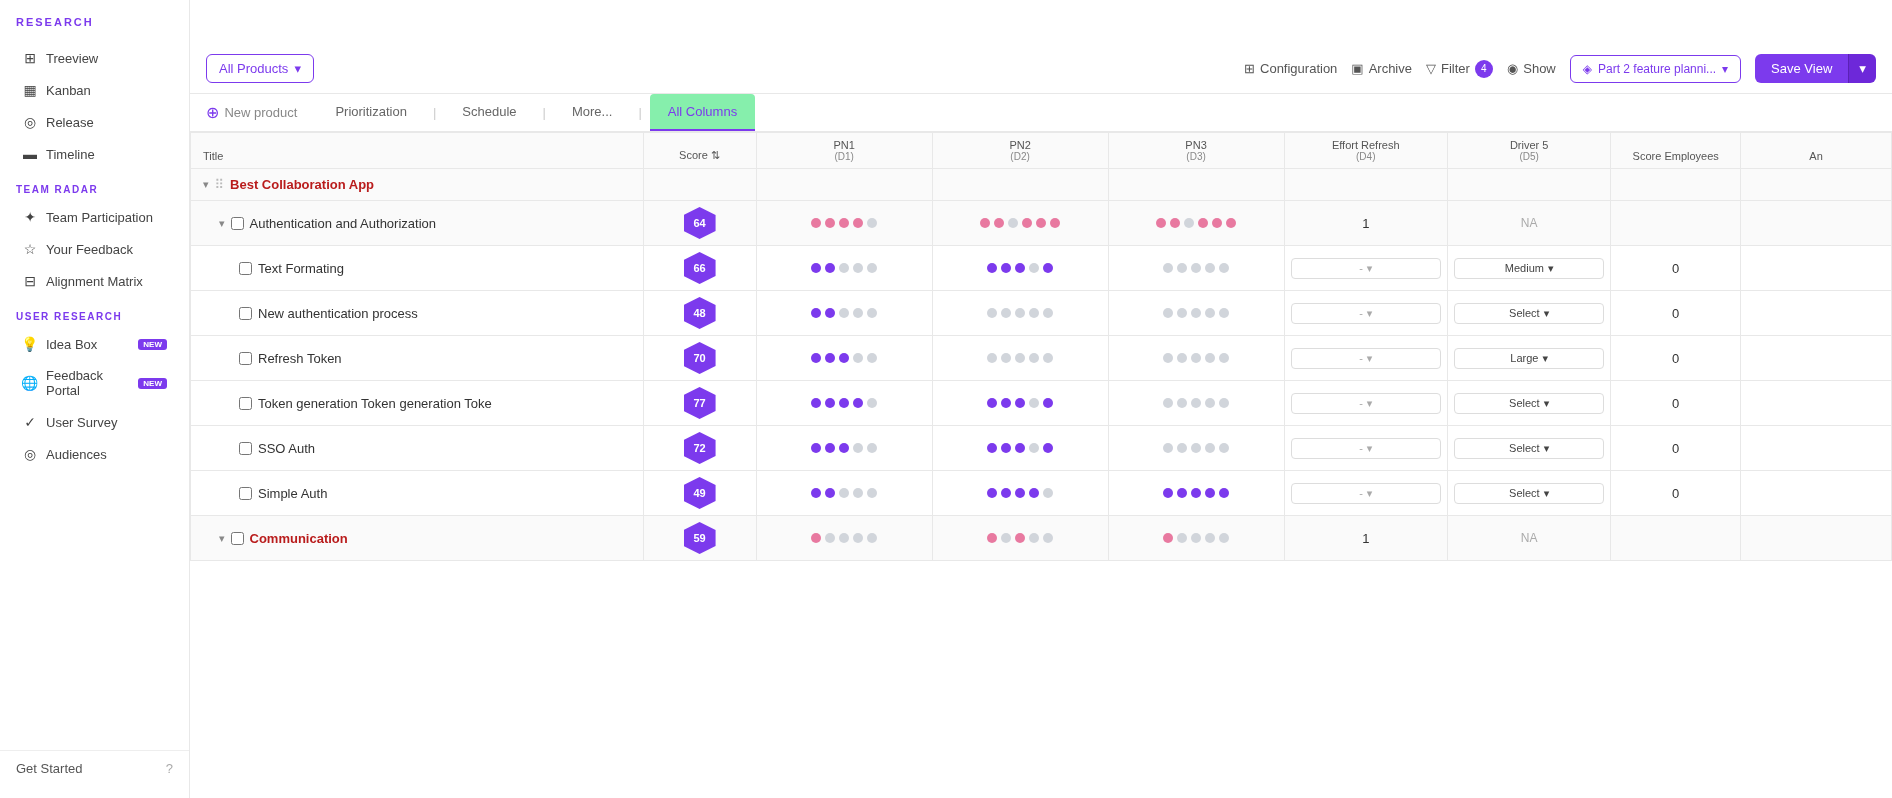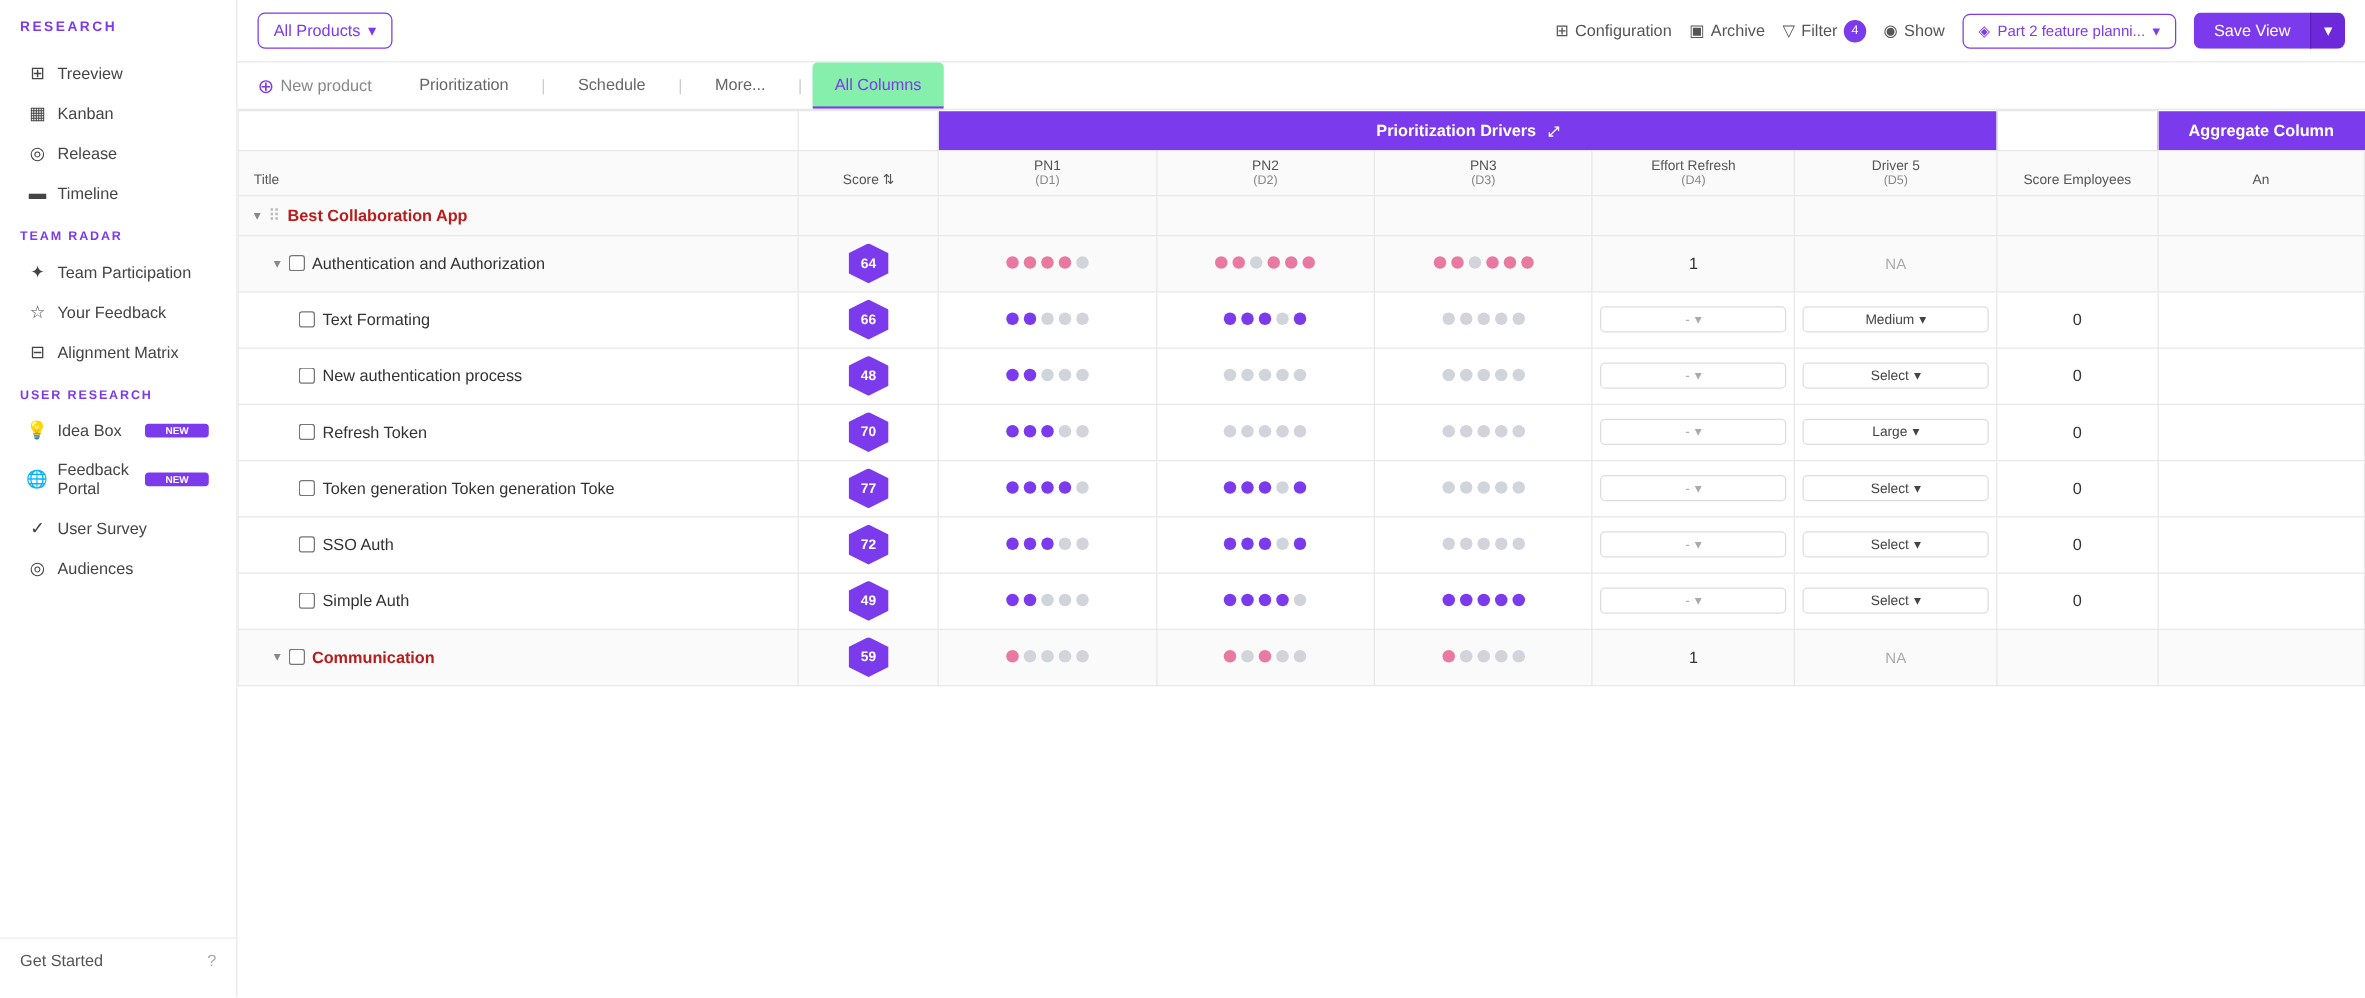--- a/index.html
+++ b/index.html
@@ -41,41 +41,42 @@
       color: #7c3aed;
       padding: 14px 16px 6px 16px;
       text-transform: uppercase;
     }
     .sidebar-icon { width: 16px; height: 16px; display: flex; align-items: center; justify-content: center; font-size: 14px; flex-shrink: 0; }
     .badge-new {
       background: #7c3aed;
       color: #fff;
       font-size: 8px;
       font-weight: 700;
-      padding: 1px 16px;
+      padding: 1px 5px;
       border-radius: 3px;
       margin-left: auto;
     }
     .sidebar-bottom {
       margin-top: auto;
       padding: 10px 16px;
       display: flex;
       align-items: center;
       gap: 20px;
       border-top: 1px solid #eee;
       cursor: pointer;
       color: #555;
     }
 
     
     .main {
       flex: 1;
       display: flex;
       flex-direction: column;
       overflow: hidden;
+      margin-top: 44px;
     }
 
     
     .toolbar {
       display: flex;
       align-items: center;
       padding: 10px 16px;
       gap: 10px;
       border-bottom: 1px solid #e8e8e8;
     }
@@ -420,32 +421,20 @@
         <col style="width:140px">
         <col style="width:140px">
         <col style="width:140px">
         <col style="width:130px">
         <col style="width:130px">
         <col style="width:100px">
         <col style="width:120px">
       </colgroup>
       <thead>
 
-        <tr>
-          <td style="background:#fff; border:1px solid #e8e8e8;"></td>
-          <td style="background:#fff; border:1px solid #e8e8e8;"></td>
-          <td colspan="5" style="background:#7c3aed; color:#fff; text-align:center; padding:8px; font-weight:600; font-size:13px; border:none;">
-            <span>Prioritization Drivers</span>
-            <span style="margin-left:6px; font-size:11px; cursor:pointer;">⤢</span>
-          </td>
-          <td style="background:#fff; border:1px solid #e8e8e8;"></td>
-          <td style="background:#7c3aed; color:#fff; text-align:center; padding:8px; font-weight:600; font-size:13px; border:none;">
-            <span>Aggregate Column</span>
-          </td>
-        </tr>
 
         <tr class="col-headers">
           <td class="col-title">
             <span>Title</span>
           </td>
           <td class="col-score">
             <span>Score</span>
             <span style="cursor:pointer;">⇅</span>
           </td>
           <td class="col-dots">

